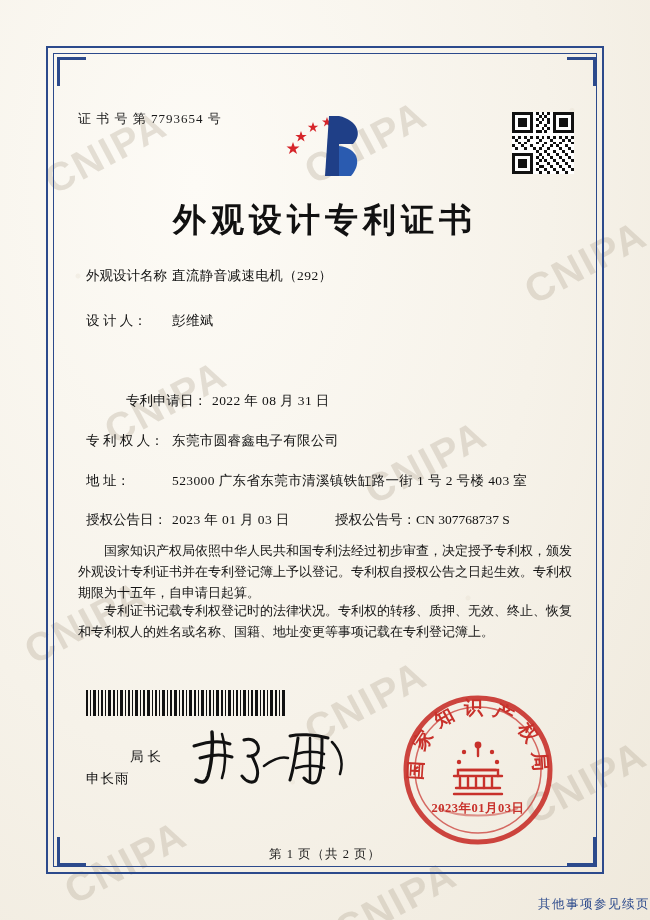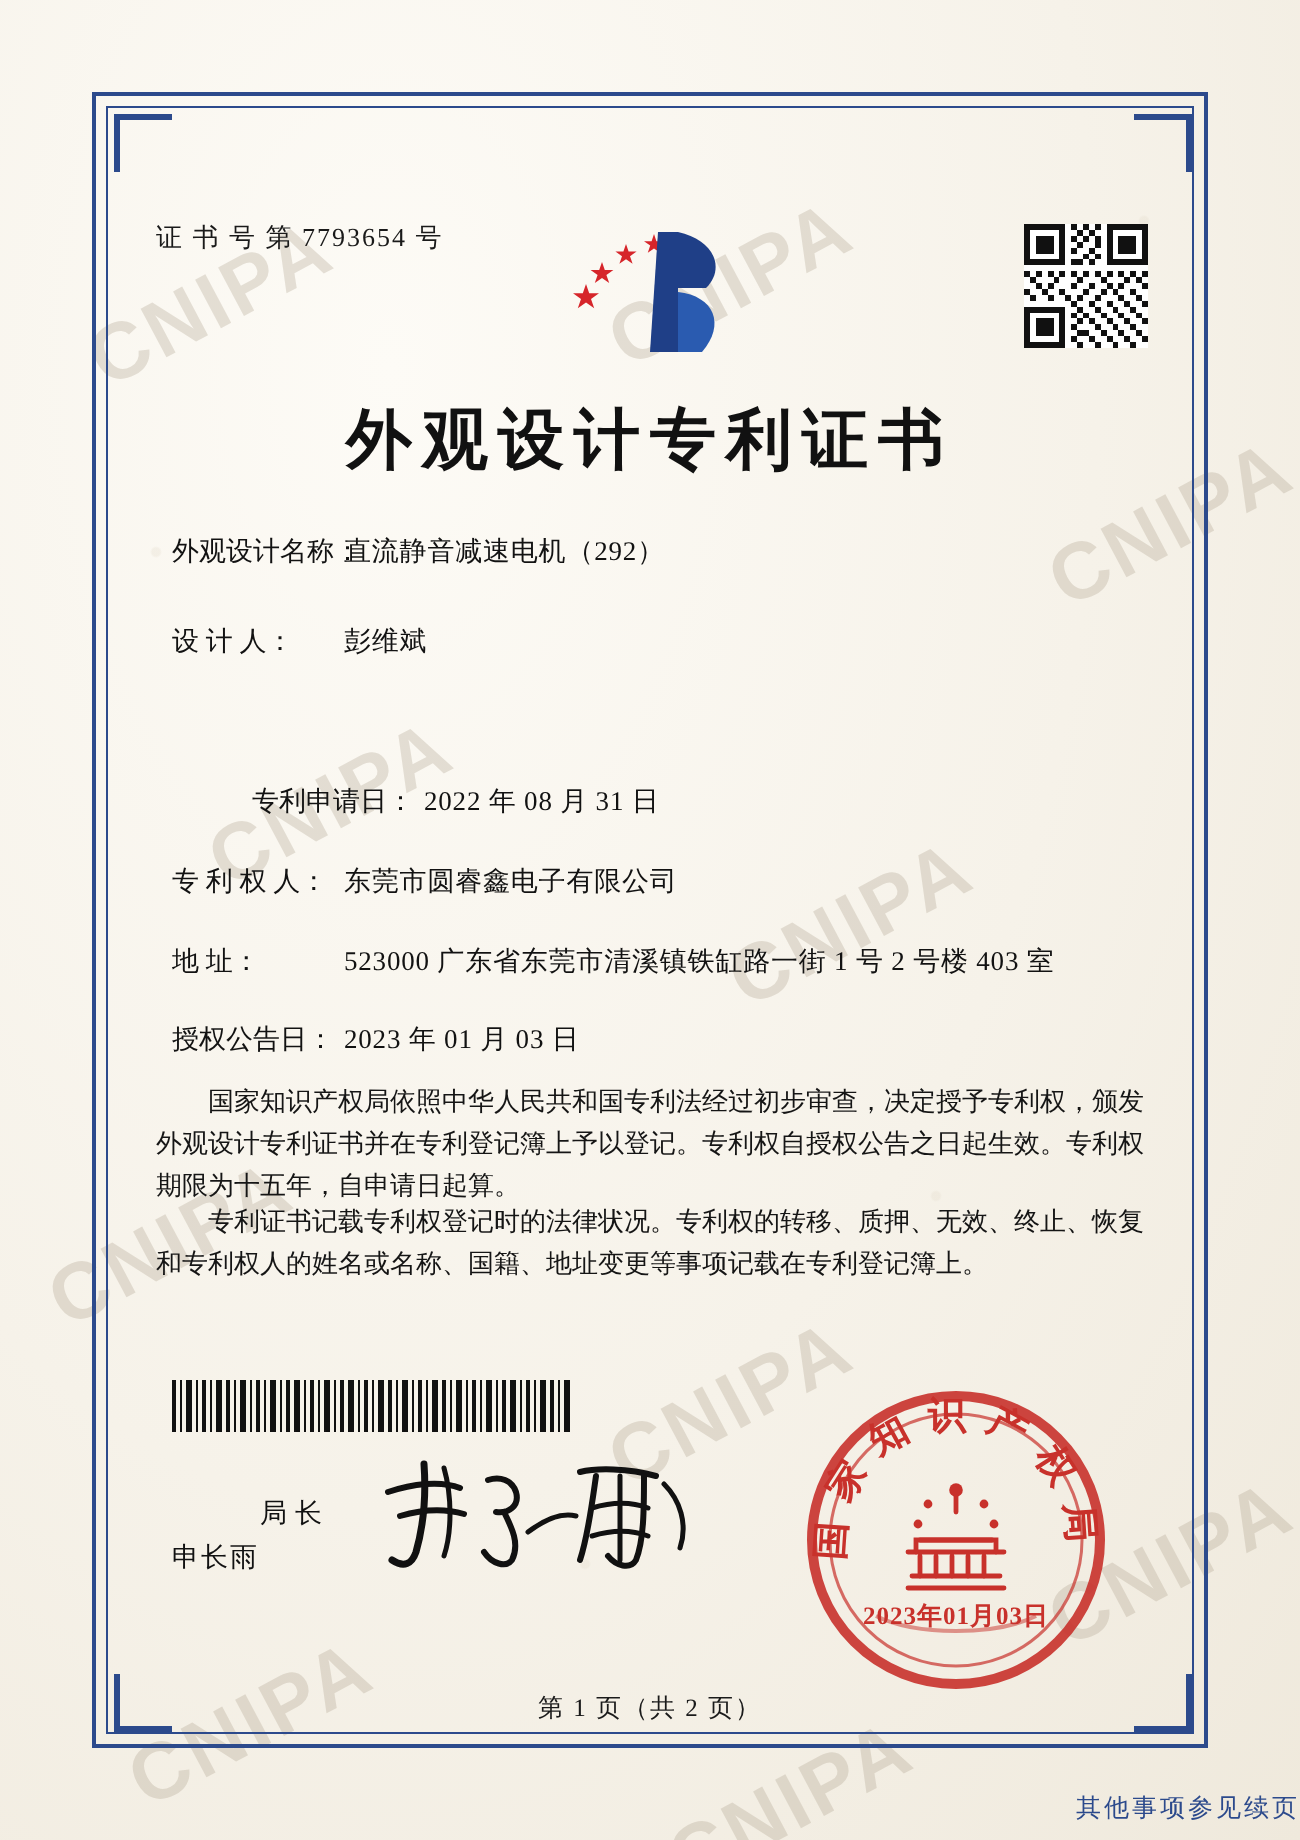--- a/index.html
+++ b/index.html
@@ -386,20 +386,23 @@
   </div>
   <div class="field" id="field-owner">
     <span class="lbl">专 利 权 人：</span><span class="val">东莞市圆睿鑫电子有限公司</span>
   </div>
   <div class="field" id="field-address">
     <span class="lbl">地        址：</span><span class="val">523000 广东省东莞市清溪镇铁缸路一街 1 号 2 号楼 403 室</span>
   </div>
   <div class="field" id="field-grantdate">
     <span class="lbl">授权公告日：</span><span class="val">2023 年 01 月 03 日</span>
   </div>
+  <div id="field-grantno">
+    <span>授权公告号：</span><span>CN 307768737 S</span>
+  </div>
 
   <div class="para" id="para-1">国家知识产权局依照中华人民共和国专利法经过初步审查，决定授予专利权，颁发外观设计专利证书并在专利登记簿上予以登记。专利权自授权公告之日起生效。专利权期限为十五年，自申请日起算。</div>
   <div class="para" id="para-2">专利证书记载专利权登记时的法律状况。专利权的转移、质押、无效、终止、恢复和专利权人的姓名或名称、国籍、地址变更等事项记载在专利登记簿上。</div>
 
   <svg id="barcode" viewBox="0 0 200 26" shape-rendering="crispEdges">
     <rect width="200" height="26" fill="transparent"></rect>
     <g fill="#111111">
       <rect x="0" y="0" width="2" height="26"></rect>
         <rect x="4" y="0" width="1" height="26"></rect>
       <rect x="7" y="0" width="3" height="26"></rect>

